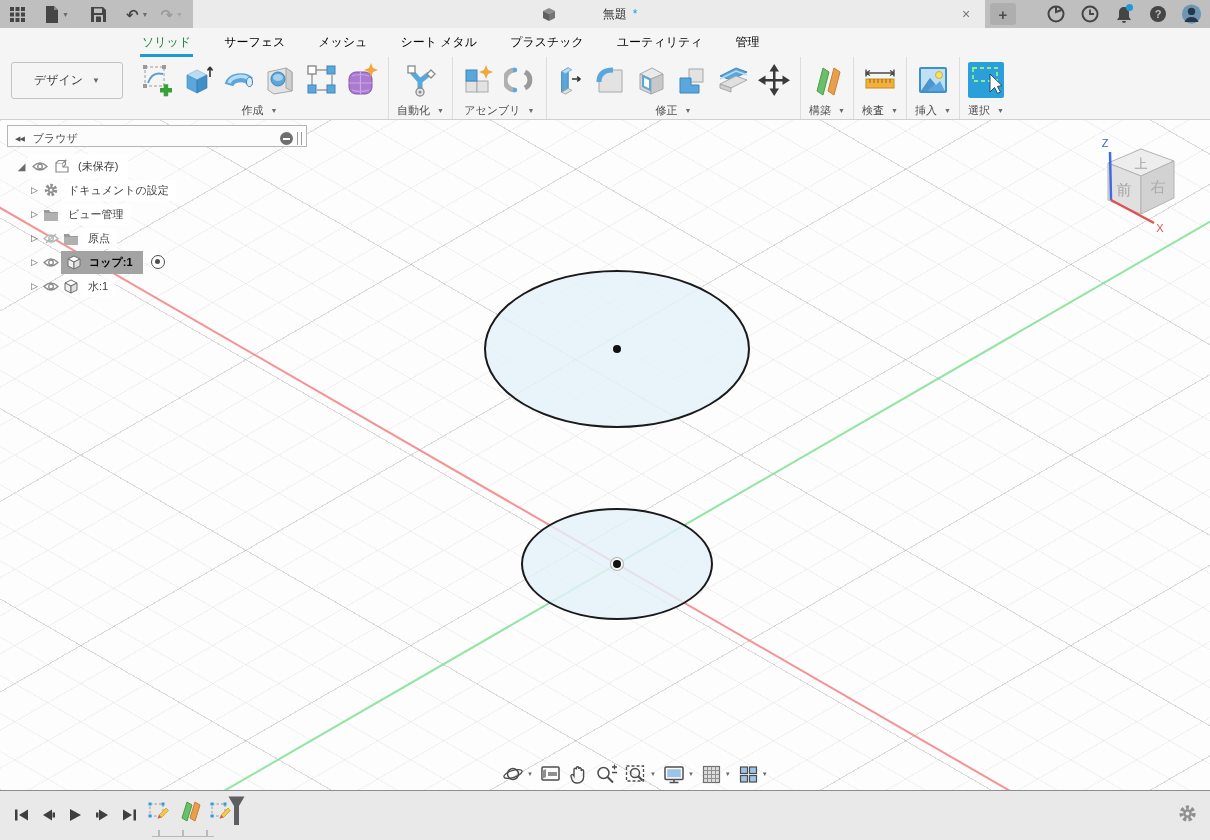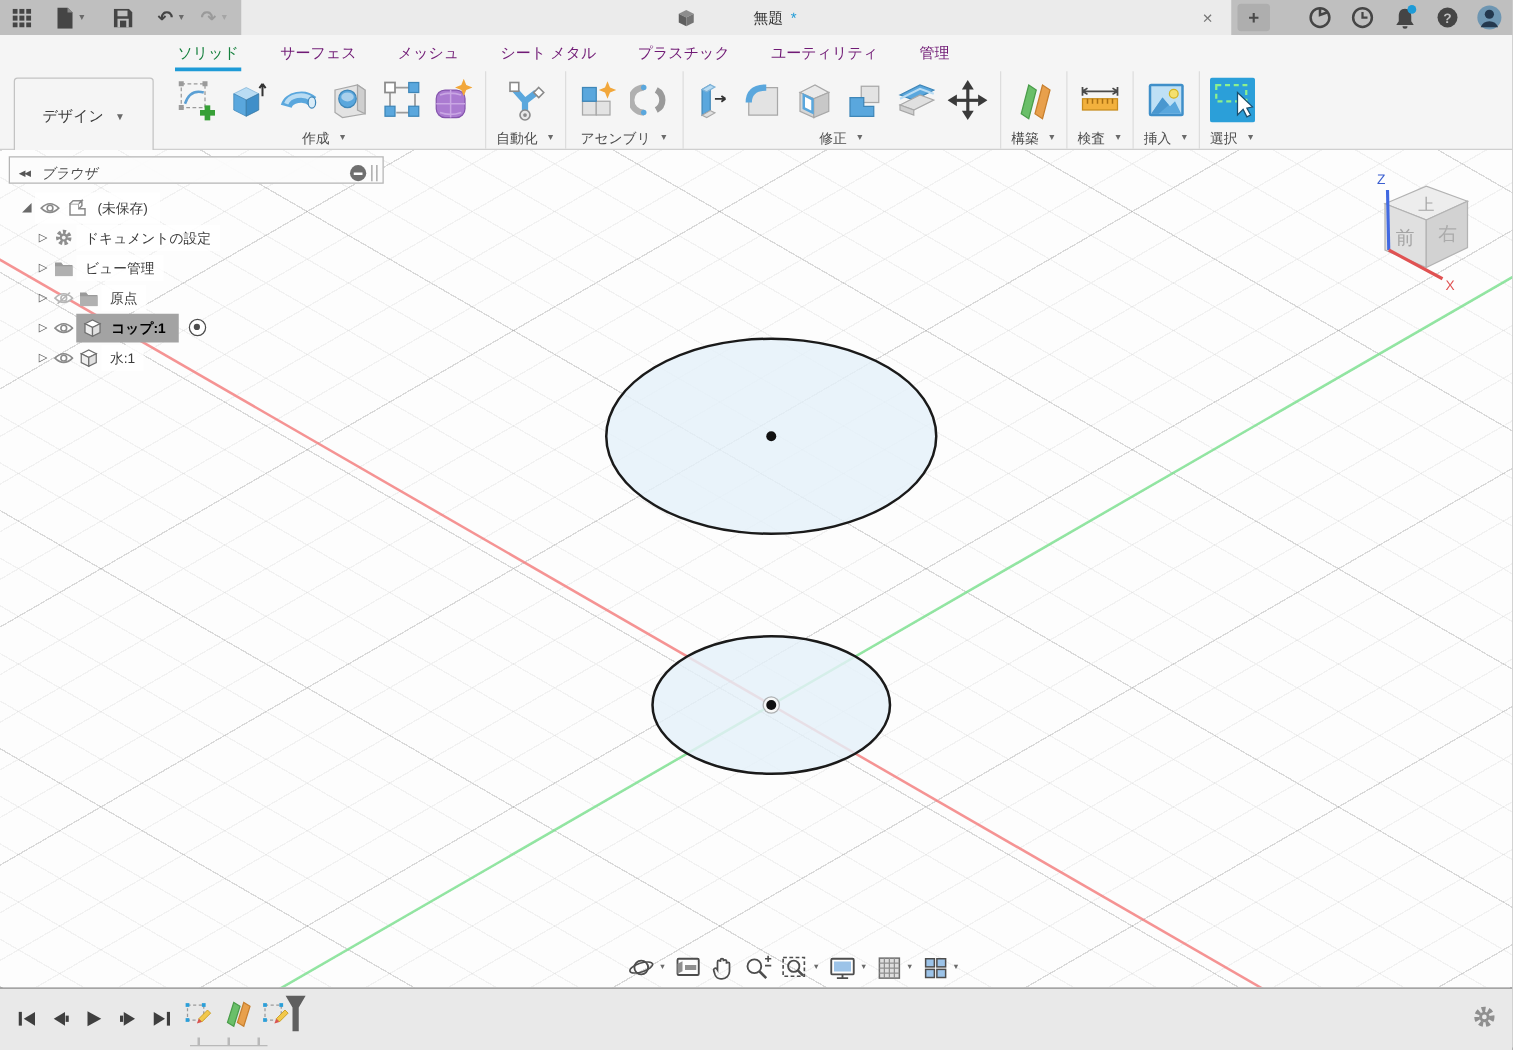--- a/index.html
+++ b/index.html
@@ -24,23 +24,23 @@
                display:flex; align-items:center; justify-content:center; }
   .new-tab { position:absolute; left:990px; top:3px; width:26px; height:22px; background:#aeaeae; border-radius:3px;
              display:flex; align-items:center; justify-content:center; font-size:15px; color:#4a4a4a; font-weight:bold; }
   .tb-right { position:absolute; right:8px; top:0; height:28px; display:flex; align-items:center; gap:13px; }
   .tb-right .ic { position:relative; width:21px; height:21px; display:flex; align-items:center; justify-content:center; }
   .bell-dot { position:absolute; right:1px; top:0; width:7px; height:7px; border-radius:50%; background:#1e9bd7; }
 
   
   .ribbon { position:absolute; left:0; top:28px; width:1210px; height:92px; background:#f5f5f5; border-bottom:1px solid #cfcfcf; }
   .rtabs { position:absolute; left:140px; top:0; height:29px; display:flex; gap:29px; align-items:stretch; }
-  .rtab { font-size:12px; color:#701a75; display:flex; align-items:center; padding:0 2px; border-bottom:3px solid transparent; padding-top:2px; }
+  .rtab { font-size:12px; color:#000000; display:flex; align-items:center; padding:0 2px; border-bottom:3px solid transparent; padding-top:2px; }
   .rtab.active { color:#15803d; border-bottom-color:#1e9bd7; }
-  .design-sel { position:absolute; left:11px; top:34px; width:112px; height:63px; border:1px solid #c3c3c3; border-radius:3px;
+  .design-sel { position:absolute; left:11px; top:34px; width:112px; height:37px; border:1px solid #c3c3c3; border-radius:3px;
                 background:#f5f5f5; display:flex; align-items:center; justify-content:center; gap:6px; font-size:12px; color:#3c3c3c; }
   .rgroups { position:absolute; left:131px; top:29px; height:62px; display:flex; }
   .rgroup { display:flex; flex-direction:column; align-items:center; border-right:1px solid #ddd; padding:0 8px; }
   .rtools { display:flex; align-items:center; height:46px; gap:5px; }
   .rtool { display:flex; align-items:center; justify-content:center; width:36px; height:42px; }
   .rtool.narrow { width:32px; }
   .rlabel { font-size:11px; color:#4d4d4d; height:15px; display:flex; align-items:center; gap:4px; }
 
   
   .canvas { position:absolute; left:0; top:120px; width:1210px; height:670px; overflow:hidden; background-color:#fdfdfd;
@@ -54,21 +54,21 @@
   .axis.y { background:rgba(120,224,140,0.8); transform:rotate(-30deg); }
   .face { position:absolute; border:2px solid #1a1a1a; border-radius:50%; background:rgba(228,240,249,0.82); }
   .face.top-face { left:484px; top:150px; width:266px; height:158px; }
   .face.bottom-face { left:521px; top:388px; width:192px; height:112px; }
   .cdot { position:absolute; left:50%; top:50%; width:8px; height:8px; margin:-4px 0 0 -4px; background:#111; border-radius:50%; }
   .cdot.ringed { box-shadow:0 0 0 2px rgba(255,255,255,0.9), 0 0 0 3px rgba(150,150,150,0.7); }
 
   
   .browser { position:absolute; left:7px; top:5px; width:300px; }
   .panel-head { height:22px; background:rgba(252,252,252,0.93); border:1px solid #b5b5b5;
-                display:flex; align-items:center; font-size:11px; color:#4d4d4d; padding:5px 4px 0 7px;font-style:italic; }
+                display:flex; align-items:center; font-size:11px; color:#4d4d4d; padding:5px 4px 0 7px; }
   .collapse-gl { font-size:7px; color:#555; letter-spacing:-1px; }
   .panel-head .ptitle { margin-left:9px; flex:1; }
   .circle-btn { width:13px; height:13px; border-radius:50%; background:#6f6f6f; position:relative; margin-right:4px; }
   .circle-btn::after { content:""; position:absolute; left:3px; top:6px; width:7px; height:1.5px; background:#fff; }
   .circle-btn.plus::before { content:""; position:absolute; left:6px; top:3px; width:1.5px; height:7px; background:#fff; }
   .grip { width:5px; height:13px; border-left:1px solid #9a9a9a; border-right:1px solid #9a9a9a; }
   .tree { margin-top:7px; font-size:11px; }
   .trow { height:24px; display:flex; align-items:center; }
   .caret { width:13px; font-size:9px; color:#555; text-align:center; flex:none; }
   .caret.rootc { font-size:10px; color:#6a6a6a; }

